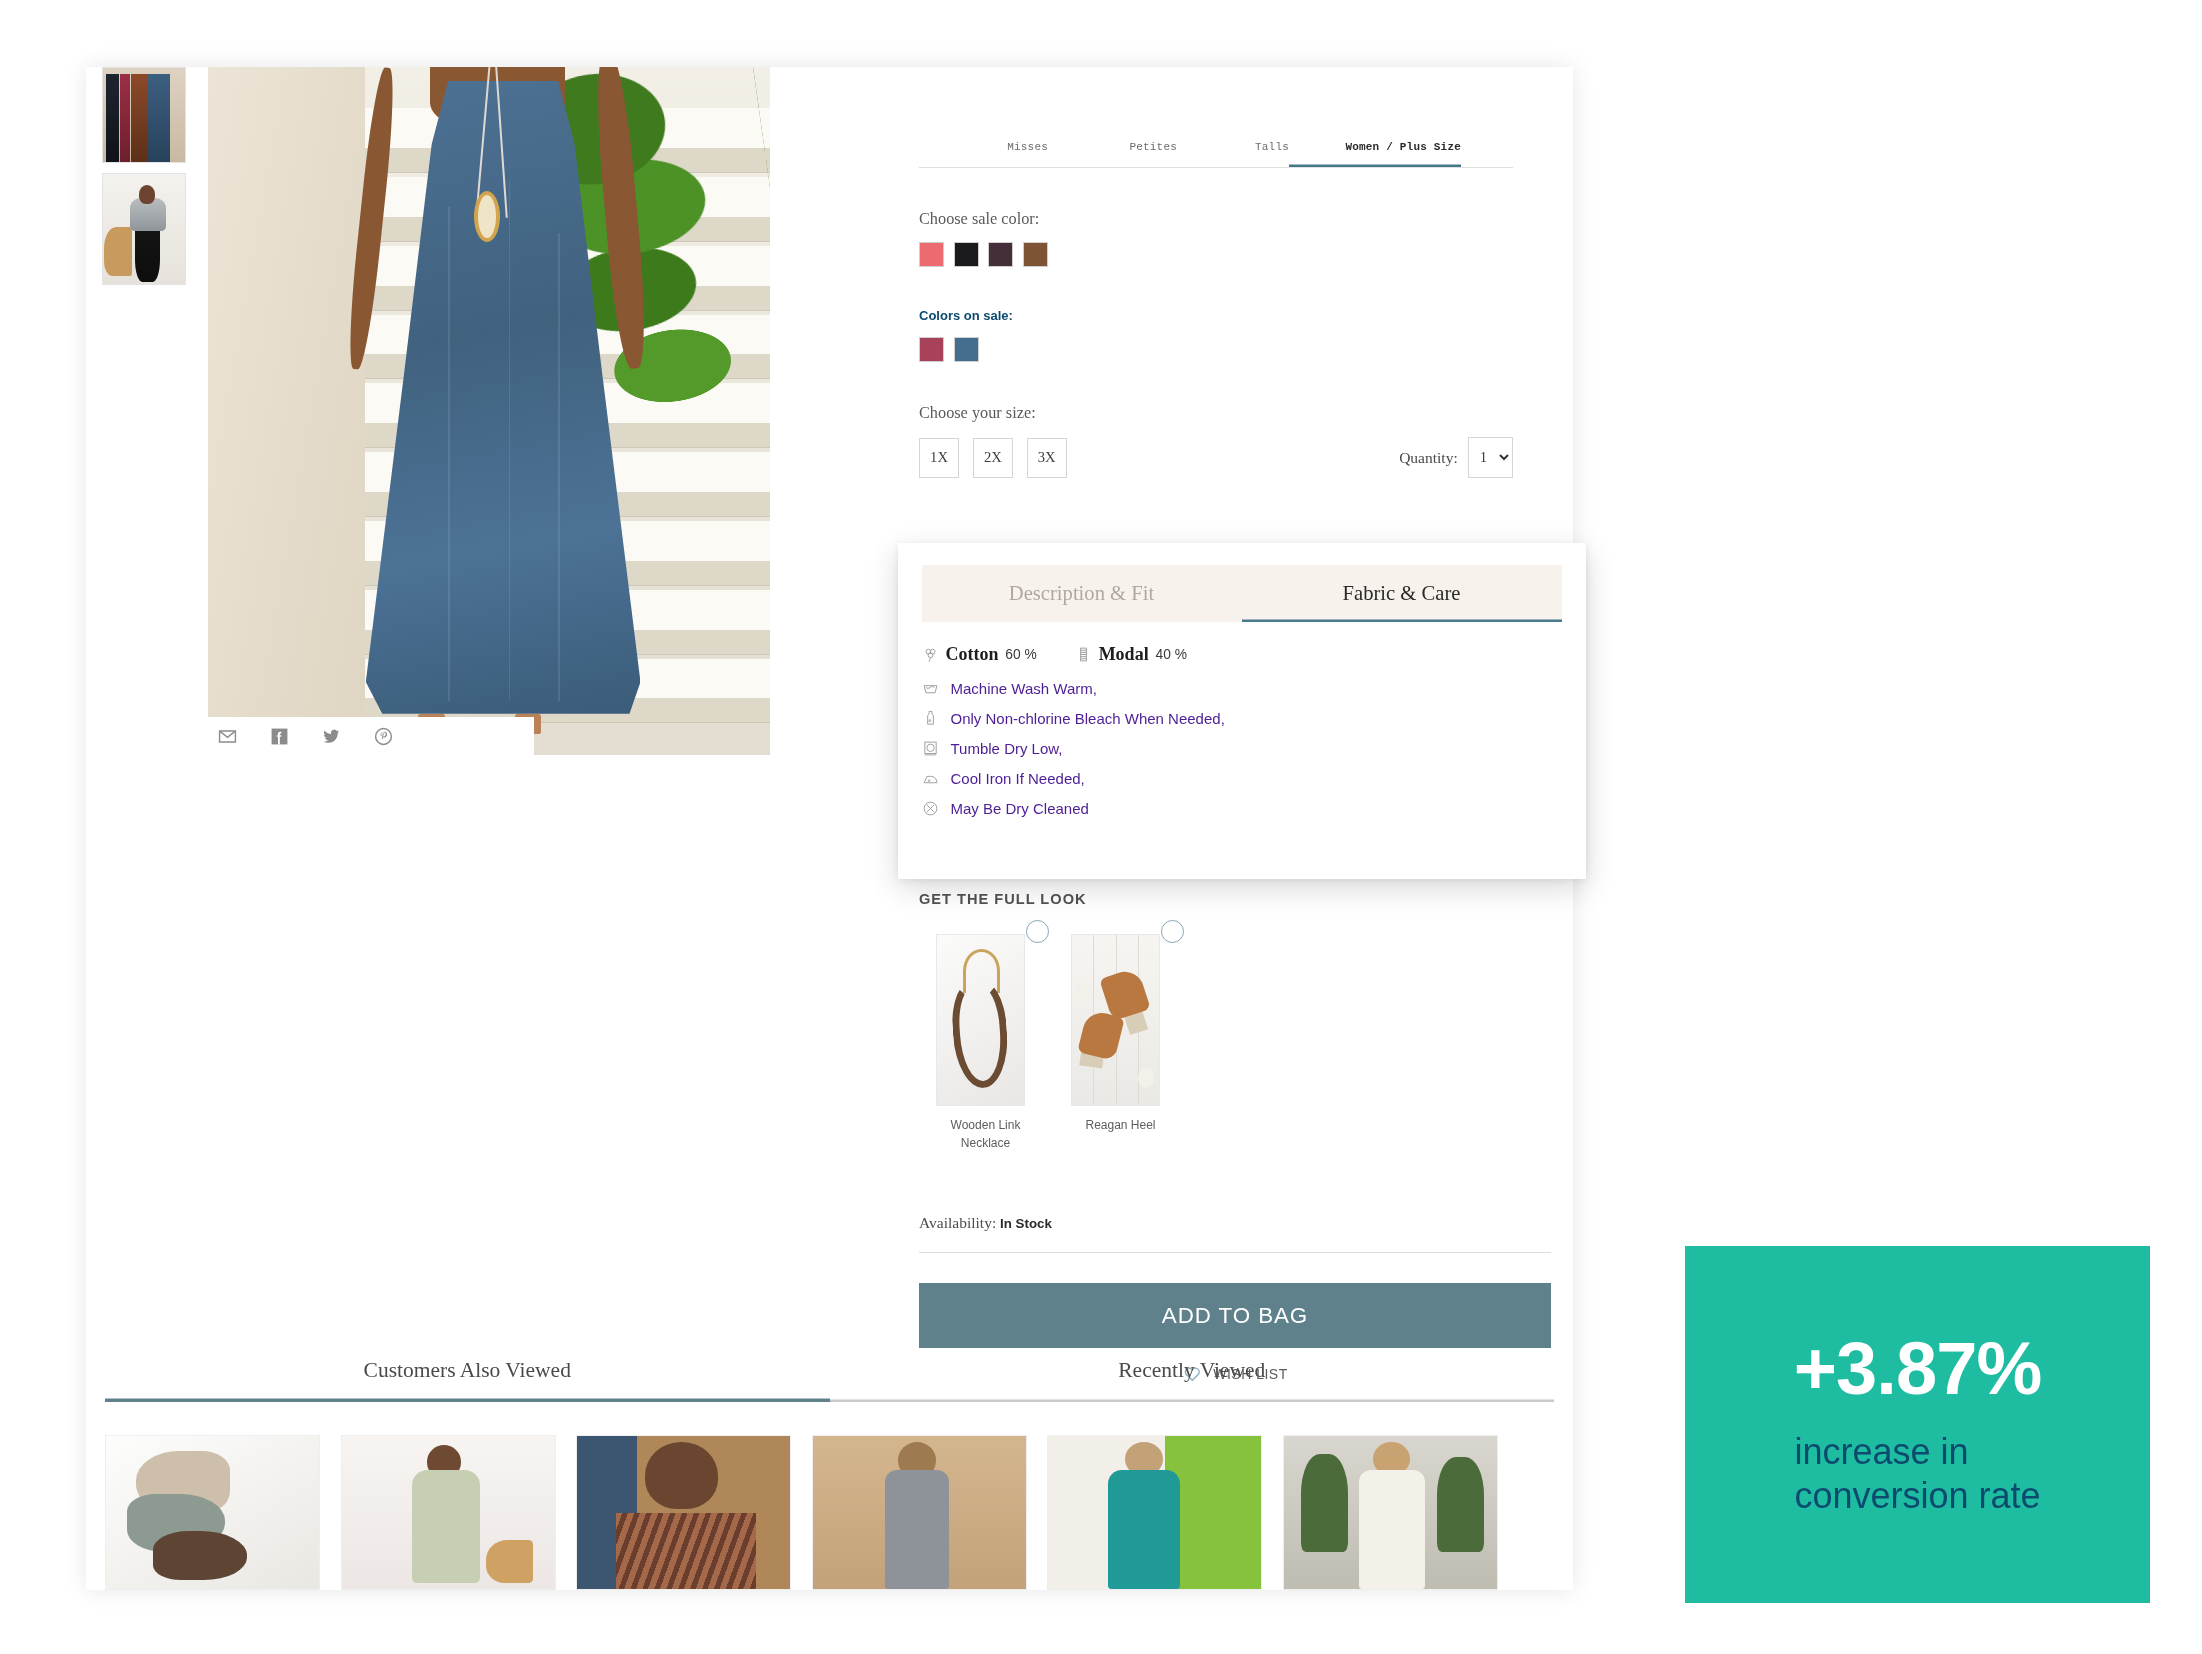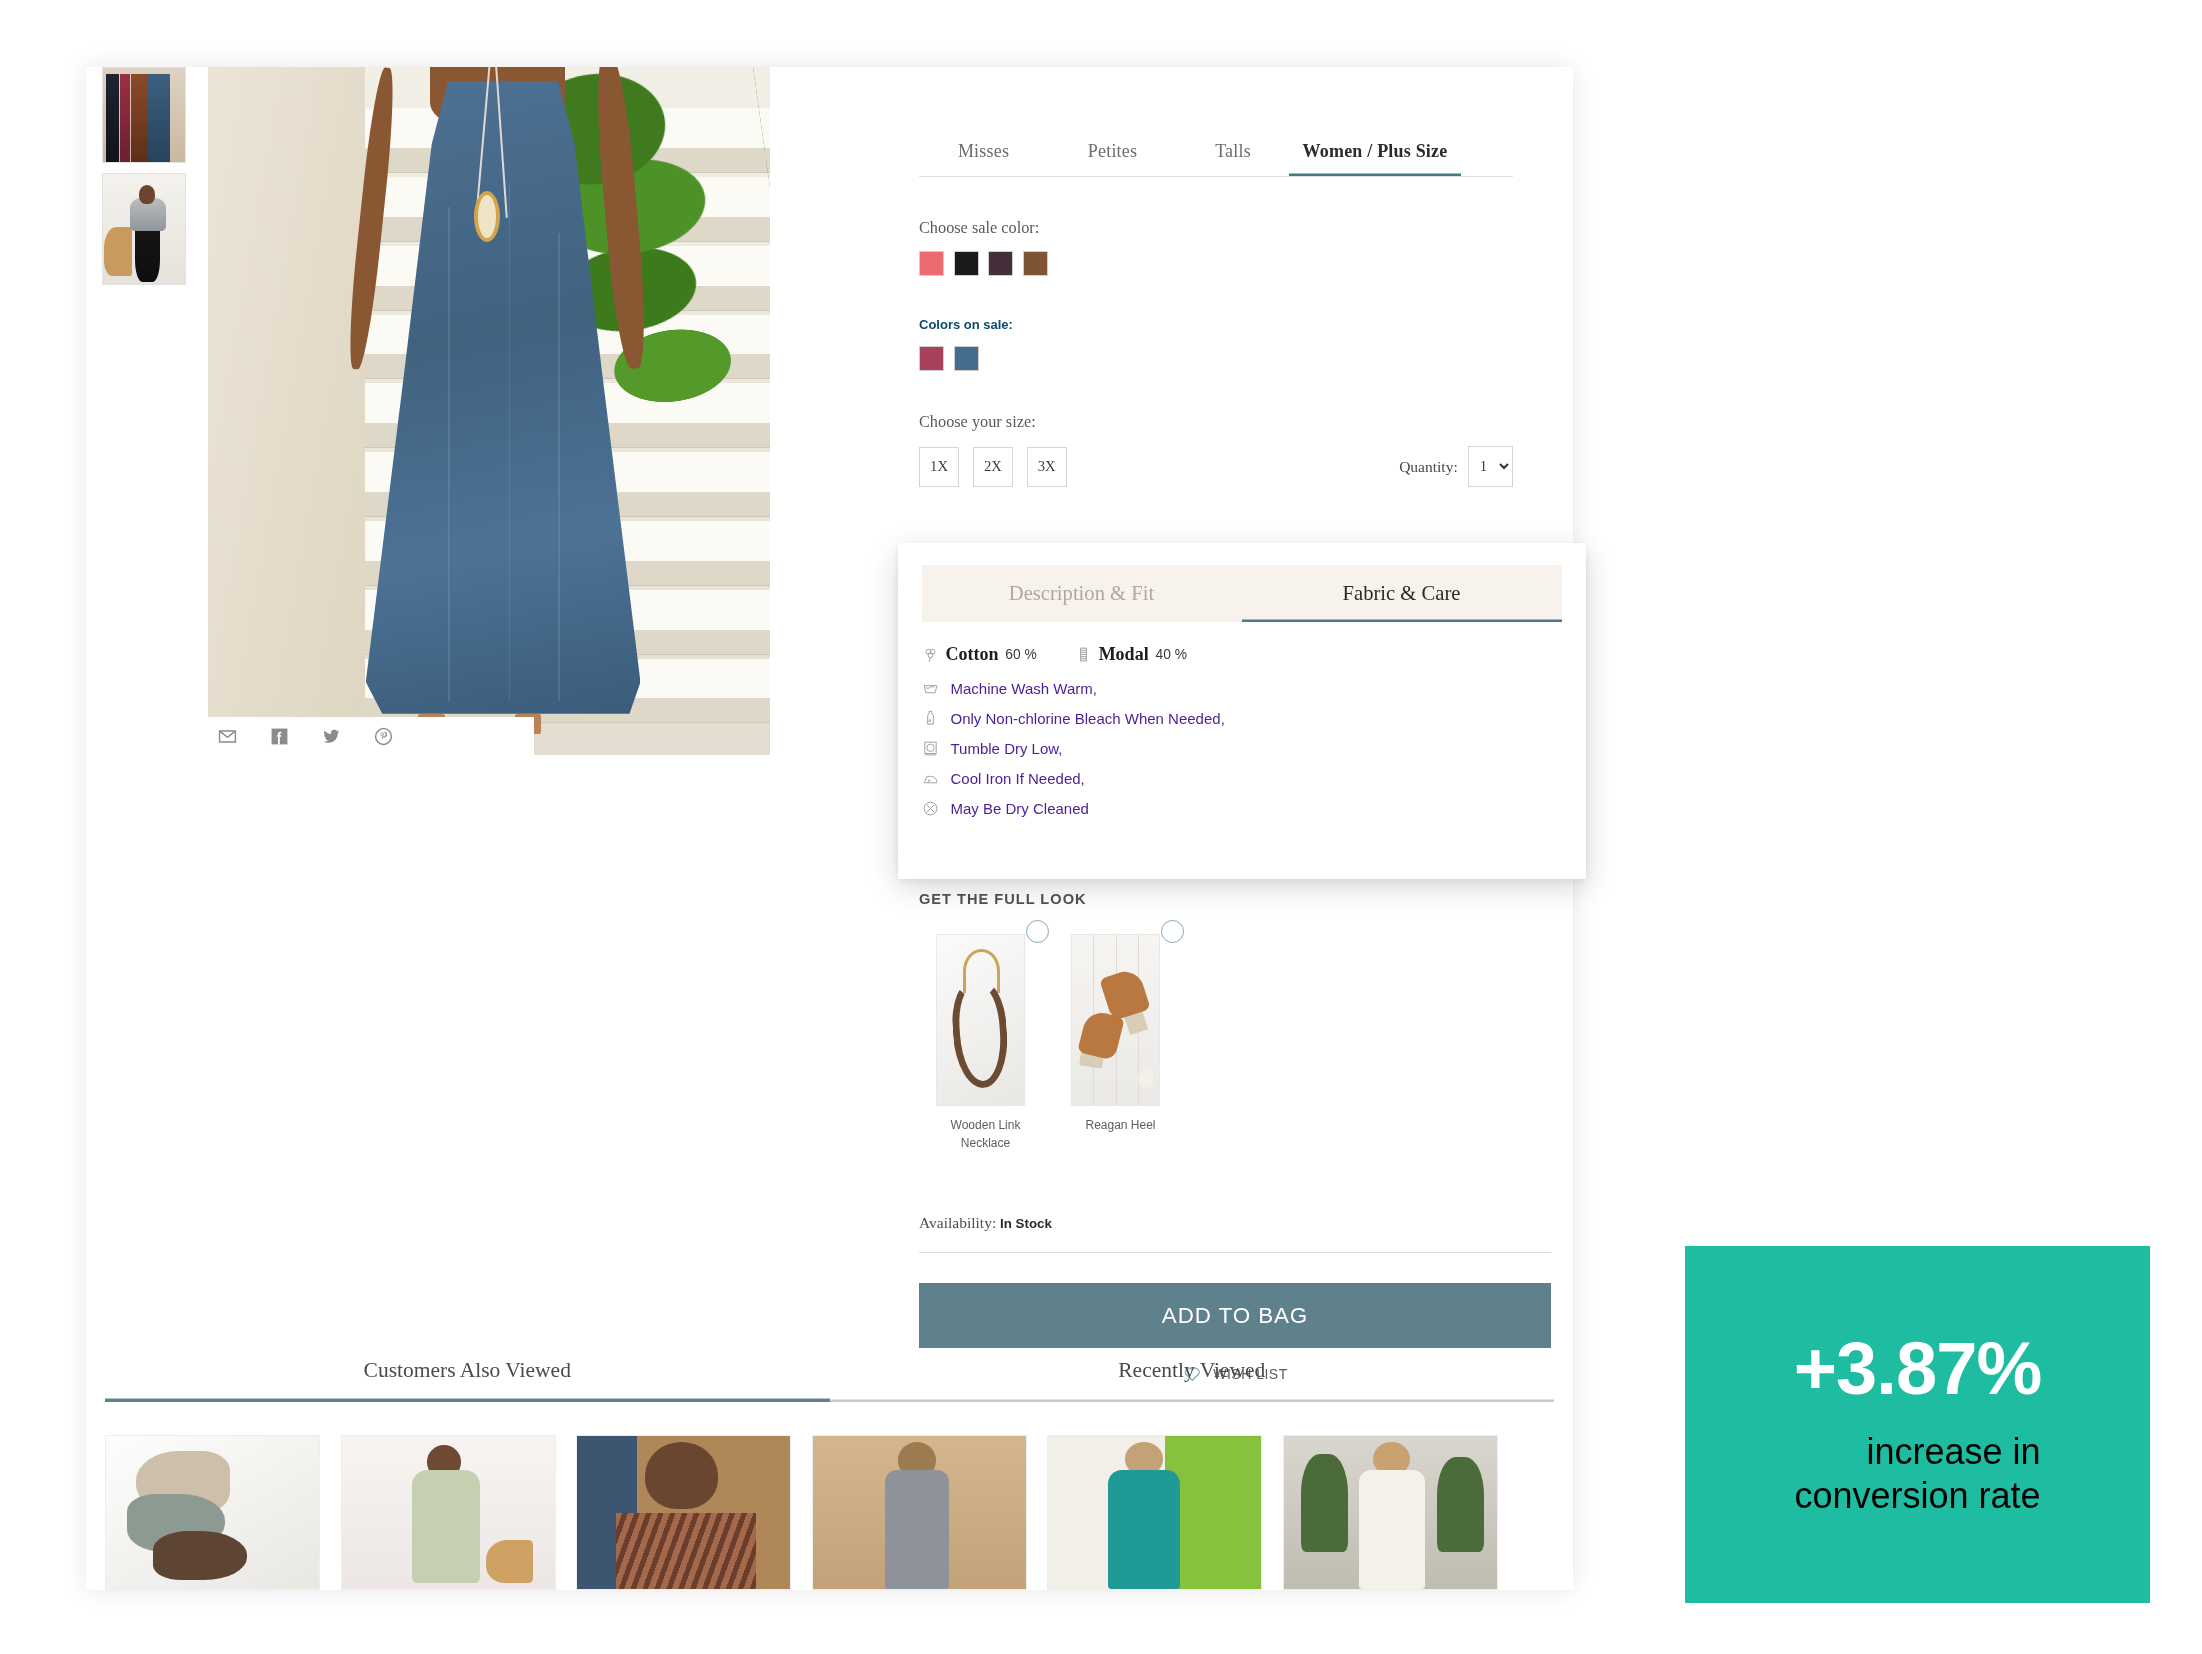--- a/index.html
+++ b/index.html
@@ -98,23 +98,23 @@
     background:#ffffff; display:flex; align-items:center; gap:33px; padding-left:10.3px;
   }
   .social-ic { width:19px; height:19px; fill:#8b8b8b; display:block; cursor:pointer; }
 
   
   .right-col { position:absolute; left: 833px; top: 67px; width: 594px; }
 
   
   .fit-tabs { display:flex; border-bottom:0.9px solid #e0e0e0; }
   .fit-tab {
-    font-size: 18px; color:#6d6d6d; padding: 6.9px 0 13.8px 0;
-    letter-spacing:0.2px; cursor:pointer; text-align:center;
-    font-family:Liberation Serif, serif;
+    font-size: 11px; color:#6d6d6d; padding: 6.9px 0 13.8px 0;
+    letter-spacing:0.2px; cursor:pointer; text-align:right;
+    font-family:Liberation Mono, monospace;
   }
   .fit-tab:nth-child(1){ width:129px; }
   .fit-tab:nth-child(2){ width:129px; }
   .fit-tab:nth-child(3){ width:112px; }
   .fit-tab:nth-child(4){ width:172px; }
   .fit-tab.active {
     color:#2b2b2b; font-weight:bold;
     box-shadow: inset 0 -2.6px 0 0 #46788a;
   }
 
@@ -231,21 +231,21 @@
   
   .badge {
     position:absolute; left:1685px; top:1246px;
     width:465px; height:357px; background:#1ebda2;
     display:flex; flex-direction:column; align-items:center; justify-content:center;
   }
   .badge-num {
     font-size:74px; font-weight:bold; color:#ffffff; letter-spacing:-0.9px; line-height:1;
   }
   .badge-sub {
-    margin-top:24px; font-size:36px; color:#000000; text-align:right; line-height:1.22;
+    margin-top:24px; font-size:36px; color:#0c4a6e; text-align:left; line-height:1.22;
   }
 </style>
 </head>
 <body>
 
 <div class="stage">
 
   <div class="product-card">
 
     <div class="thumb-rail">

